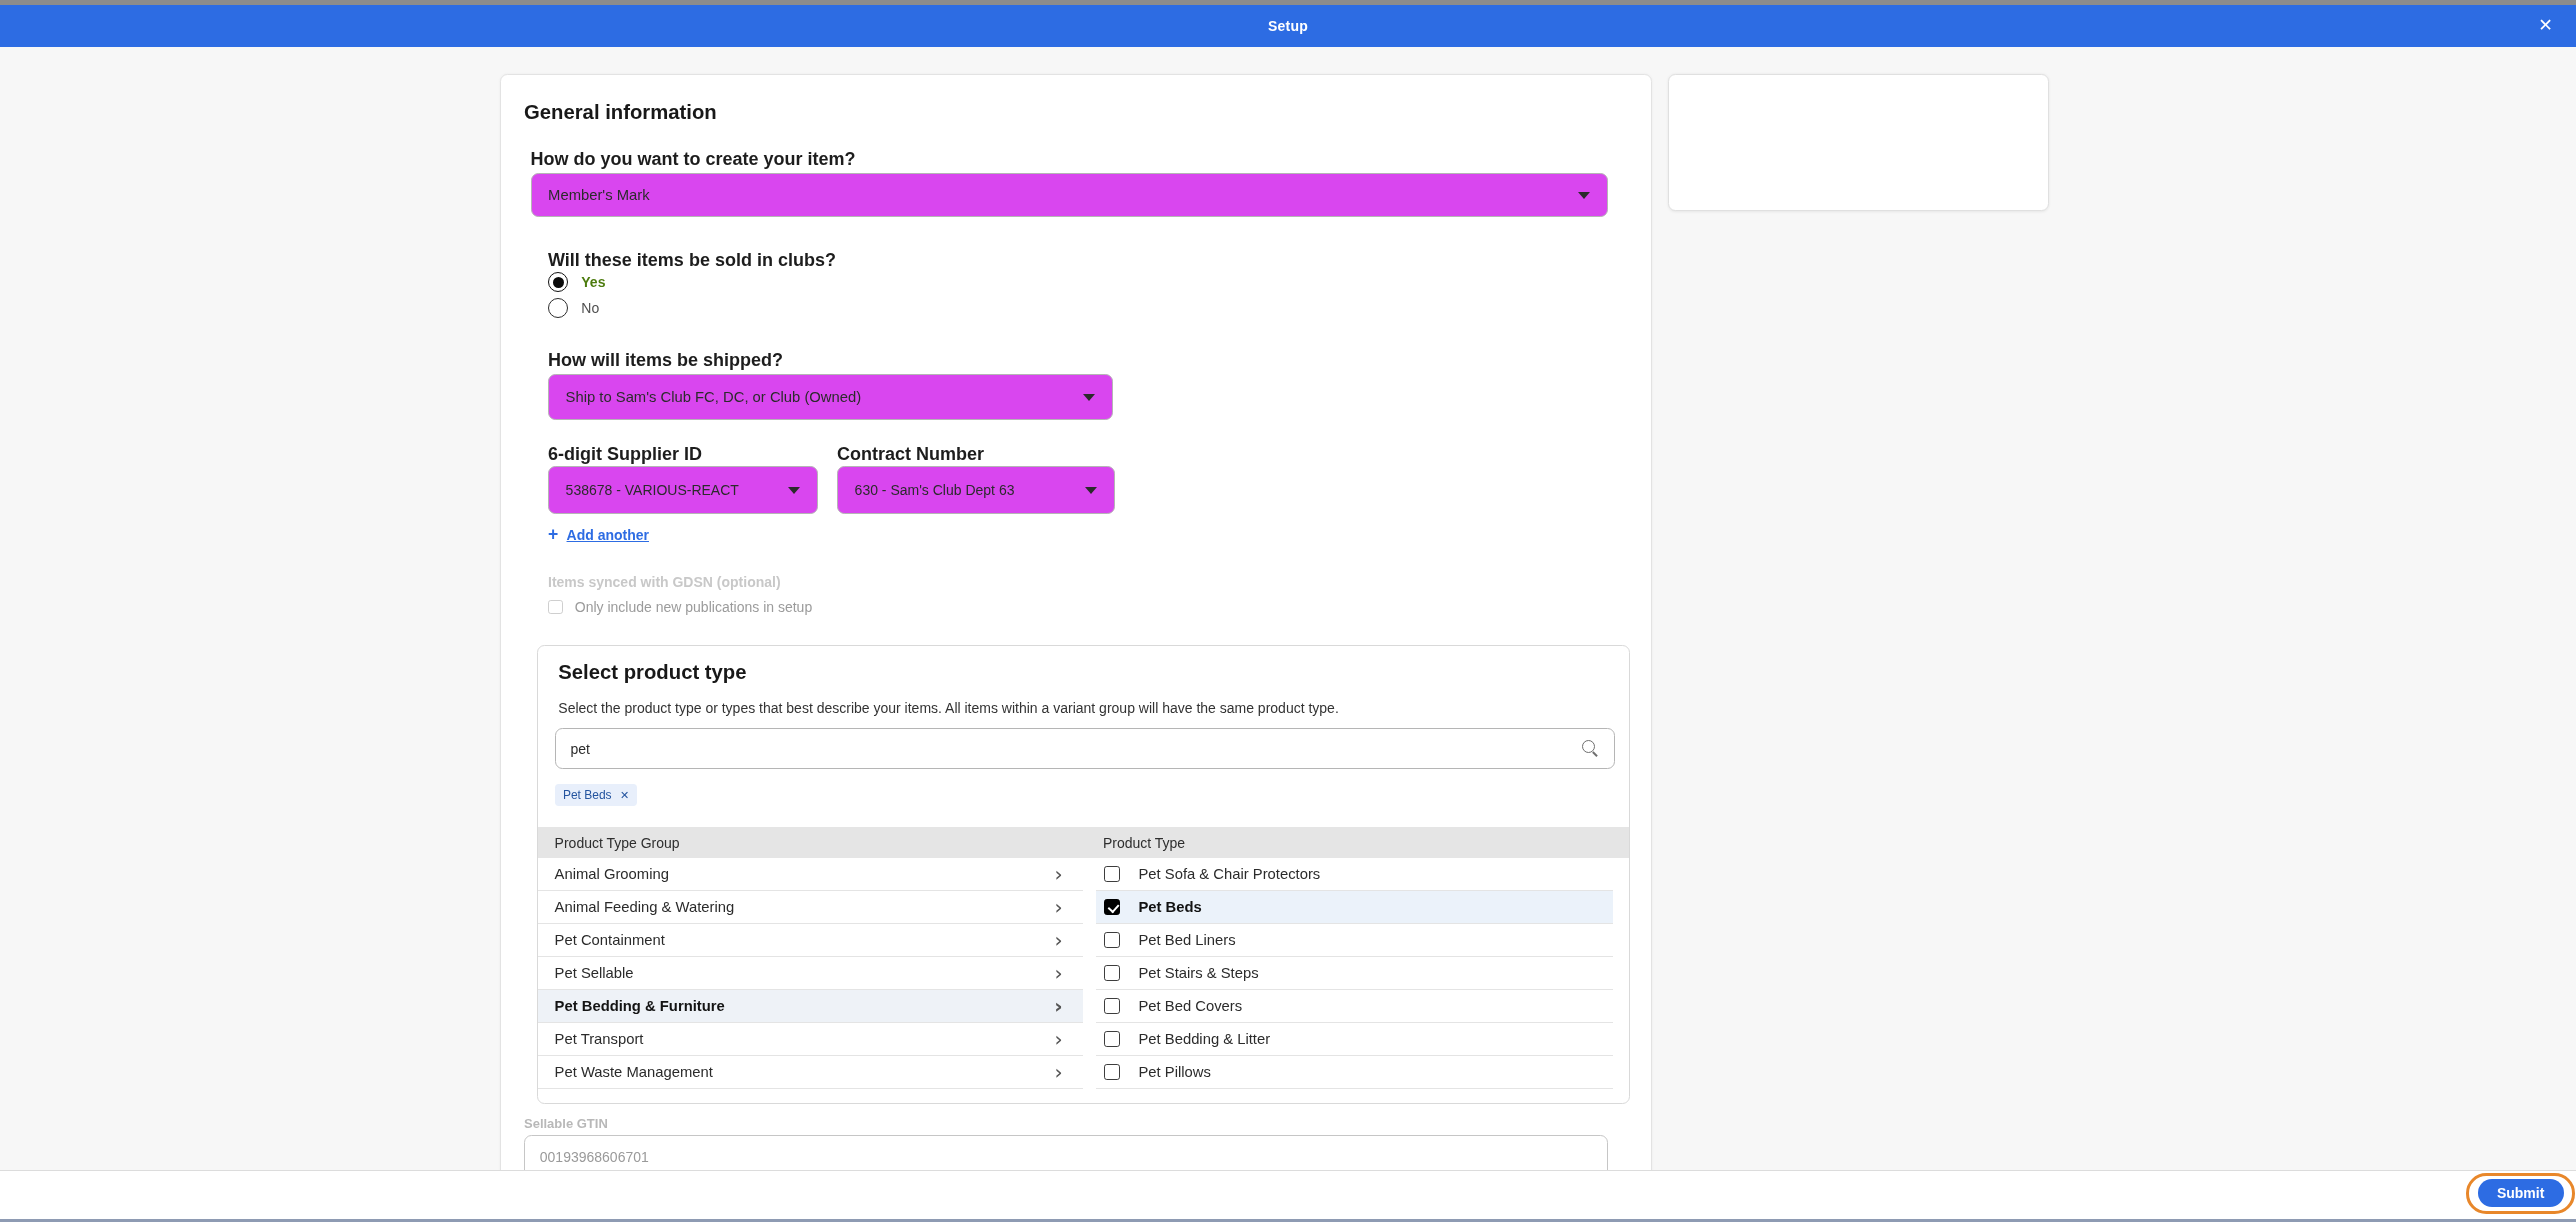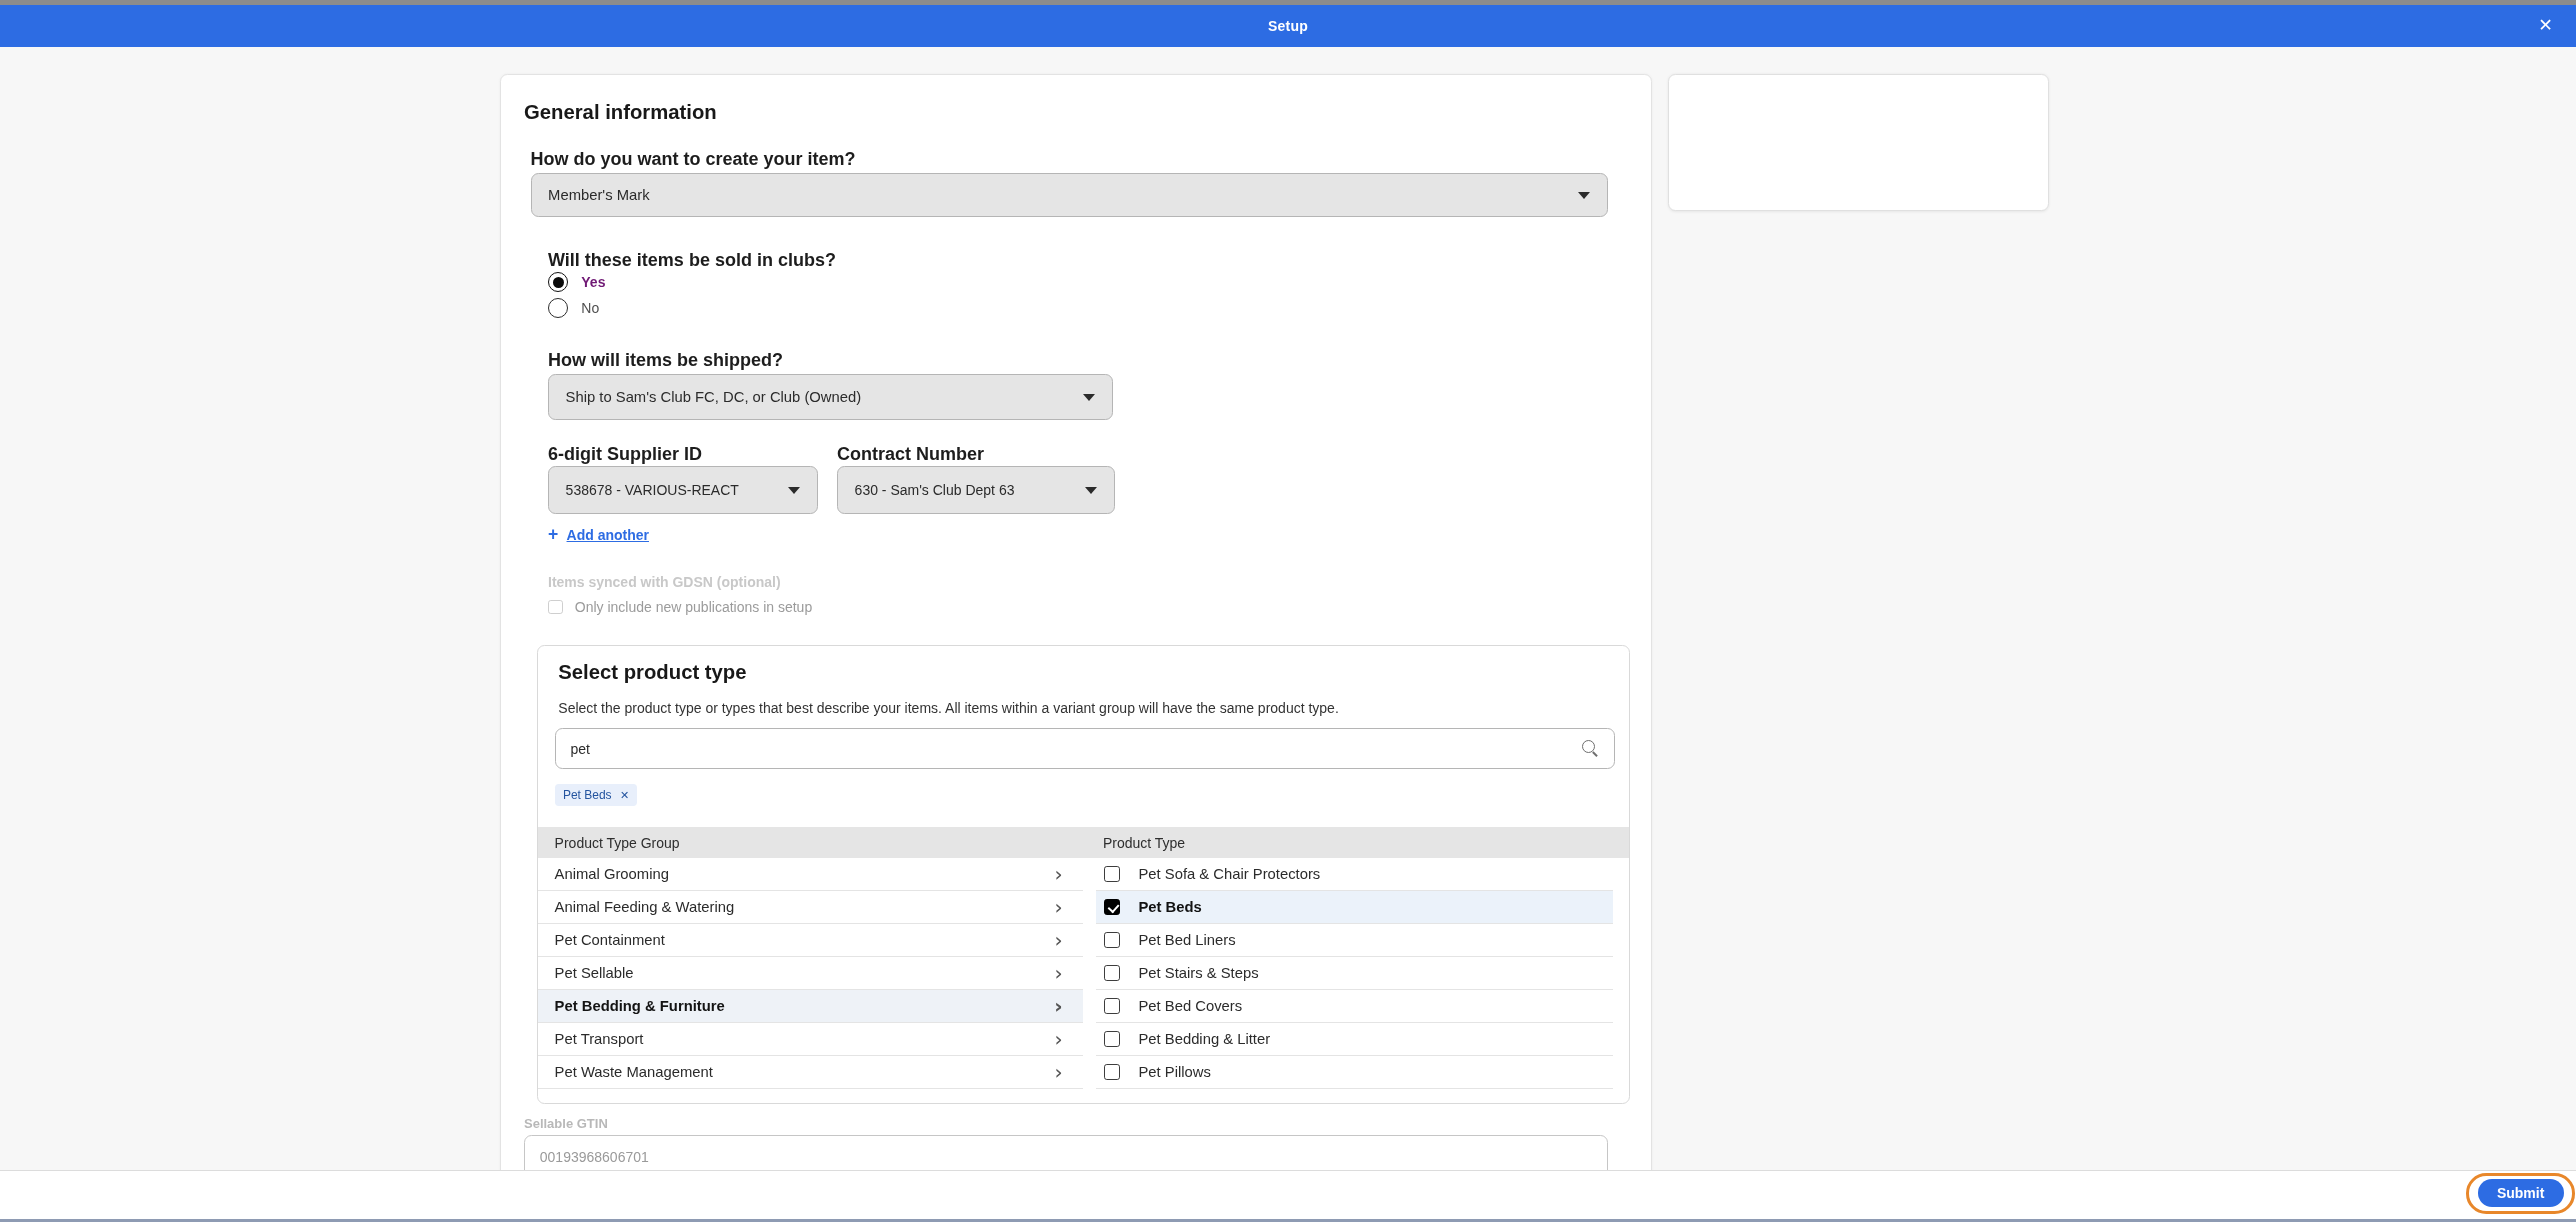--- a/index.html
+++ b/index.html
@@ -25,35 +25,35 @@
                box-shadow:0 0.9px 2.8px rgba(0,0,0,.05); }
   .side-card { position:absolute; left:1668px; top:74px; width:381px; height:137px;
                background:#fff; border:0.9px solid #e0e0e0; border-radius:7.4px;
                box-shadow:0 0.9px 2.8px rgba(0,0,0,.07); }
 
   .abs { position:absolute; }
   h1.sec { font-size:20.3px; font-weight:bold; color:#181818; }
   .flabel { font-size:18px; font-weight:bold; color:#1d1d1d; }
 
   
-  .select { background:#e5e5e5; border:0.9px solid #b5b5b5; border-radius:7.4px;
+  .select { background:#d946ef; border:0.9px solid #b5b5b5; border-radius:7.4px;
             display:flex; align-items:center; font-size:14.8px; color:#2b2b2b;
             padding:0 16.6px; cursor:pointer; }
   .select .val { flex:1 1 auto; white-space:nowrap; overflow:hidden; }
   .caret { width:0; height:0; border-left:6.5px solid transparent; border-right:6.5px solid transparent;
            border-top:7.4px solid #2b2b2b; margin-left:11px; flex:0 0 auto; }
 
   
   .radio-row { position:absolute; display:flex; align-items:center; gap:13px; cursor:pointer; }
   .radio { width:20.3px; height:20.3px; border-radius:50%; border:1.8px solid #111; background:#fff;
            display:flex; align-items:center; justify-content:center; flex:0 0 auto; }
   .radio.off { border-color:#2c2c2c; }
   .radio .dot { width:11px; height:11px; border-radius:50%; background:#0a0a0a; }
   .radio-row .rlabel { font-size:14px; color:#4f4f4f; }
-  .radio-row.sel .rlabel { font-weight:bold; color:#701a75; }
+  .radio-row.sel .rlabel { font-weight:bold; color:#4d7c0f; }
 
   
   .addlink { display:flex; align-items:center; gap:8.3px; color:#2d6ce3; cursor:pointer; }
   .addlink .plus { font-size:17.5px; font-weight:bold; line-height:1; }
   .addlink .txt { font-size:14px; font-weight:bold; text-decoration:underline; }
 
   
   .gdsn-label { font-size:14px; font-weight:bold; color:#c8c8c8; }
   .cb-row { position:absolute; display:flex; align-items:center; gap:12px; }
   .cb-dis { width:14.8px; height:14.8px; border:1.4px solid #cfcfcf; border-radius:2.8px; background:#fff; flex:0 0 auto; }

